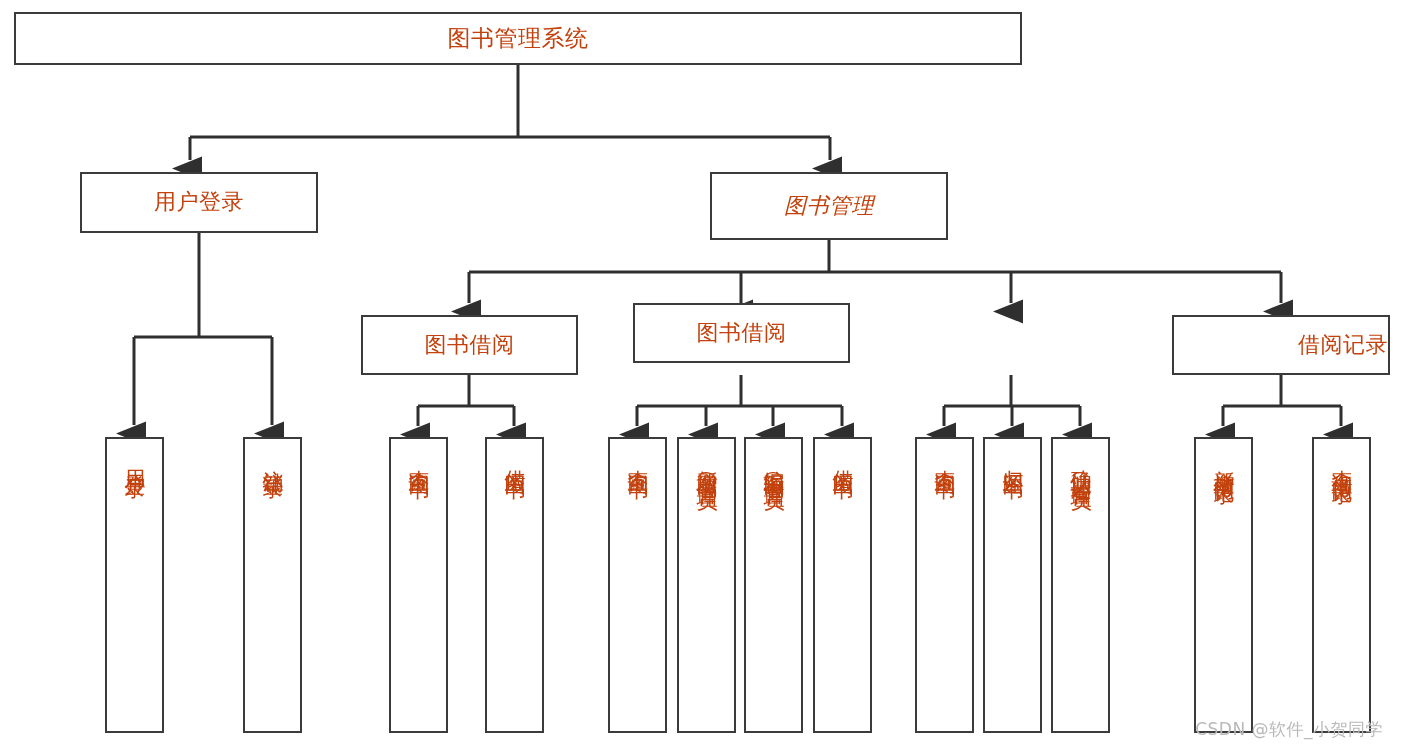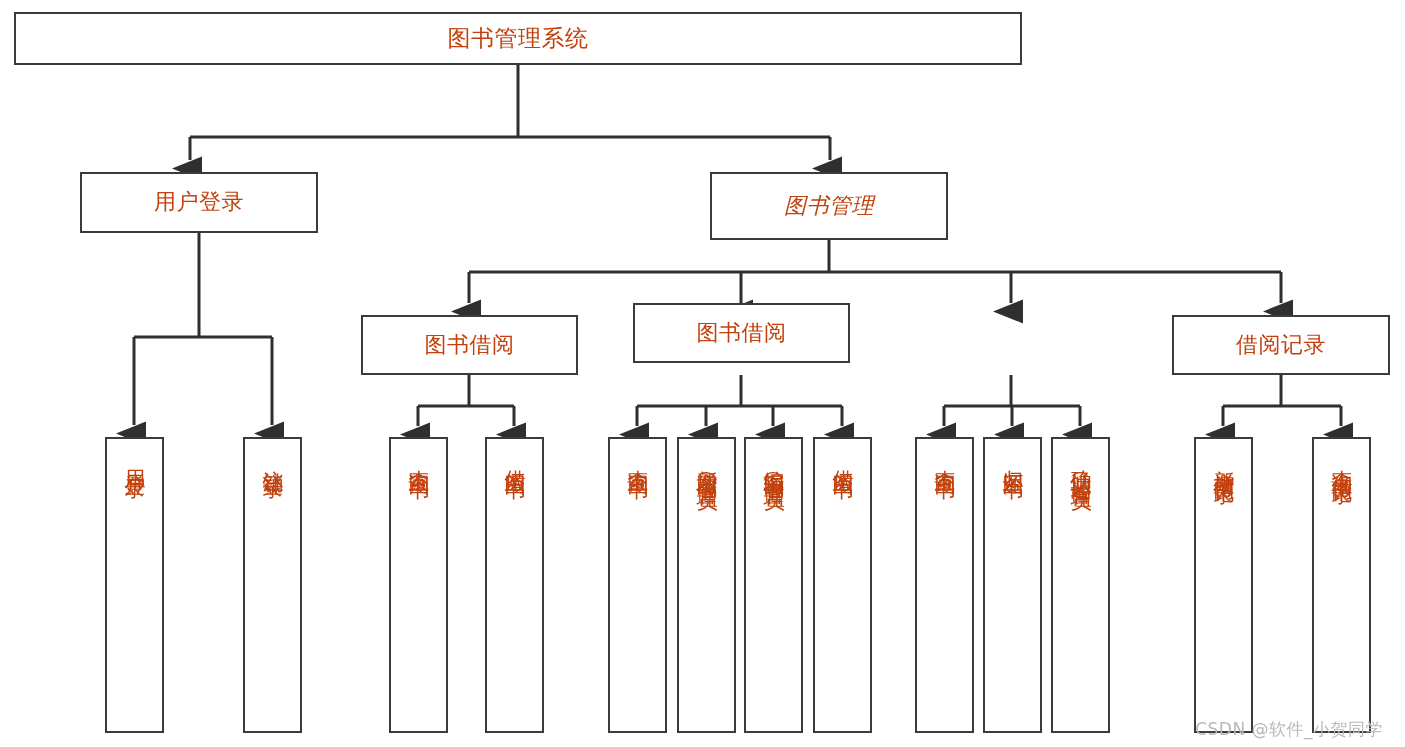--- a/index.html
+++ b/index.html
@@ -85,21 +85,21 @@
   <div class="node h" style="left:710px;top:172px;width:238px;height:68px;font-style:italic;">
     <span class="lbl">图书管理</span>
   </div>
 
   <div class="node h" style="left:361px;top:315px;width:217px;height:60px;">
     <span class="lbl">图书借阅</span>
   </div>
   <div class="node h" style="left:633px;top:303px;width:217px;height:60px;">
     <span class="lbl">图书借阅</span>
   </div>
-  <div class="node h" style="left:1172px;top:315px;width:218px;height:60px;">
+  <div class="node h" style="left:1172px;top:315px;width:218px;height:60px;justify-content:flex-end;">
     <span class="lbl">借阅记录</span>
   </div>
 
   <div class="node v" style="left:105px;top:437px;width:59px;height:296px;">
     <span class="lbl">用户登录</span>
   </div>
   <div class="node v" style="left:243px;top:437px;width:59px;height:296px;">
     <span class="lbl">注销登录</span>
   </div>
 

